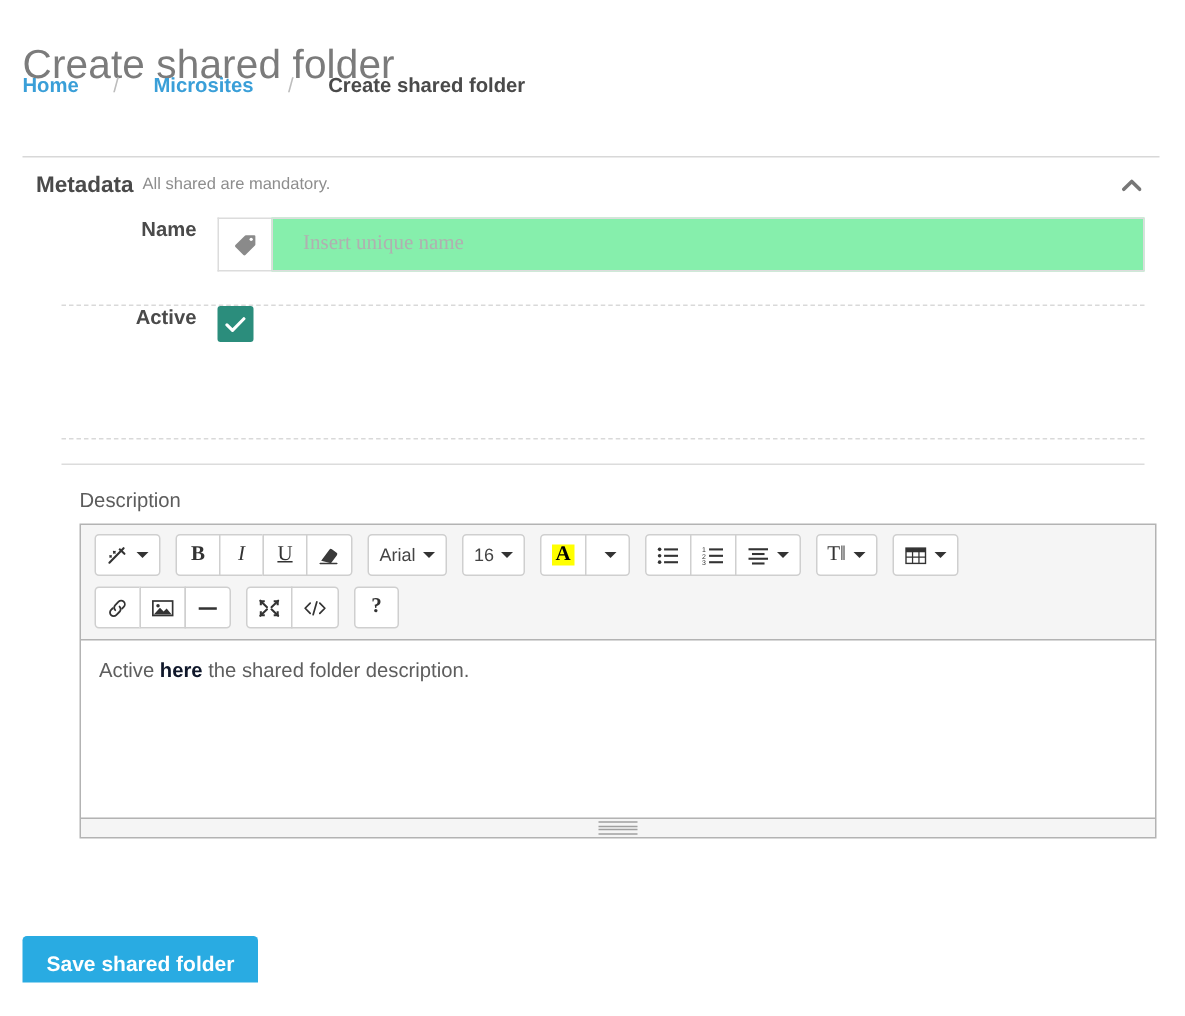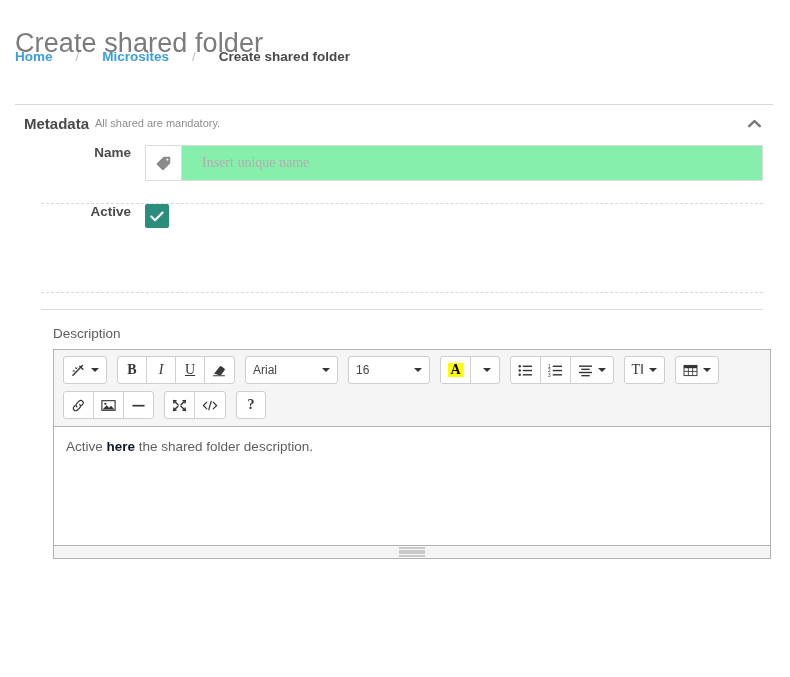--- a/index.html
+++ b/index.html
@@ -108,21 +108,21 @@
     background: #fff;
     margin-left: -1px;
     display: flex; align-items: center; justify-content: center;
     font-size: 13px; color: #333; cursor: pointer;
     padding: 0 7px;
     font-family: "Liberation Serif", serif;
   }
   .btn-group .tb-btn:first-child { margin-left: 0; border-radius: 3px 0 0 3px; }
   .btn-group .tb-btn:last-child { border-radius: 0 3px 3px 0; }
   .btn-group .tb-btn:only-child { border-radius: 3px; }
-  .tb-btn.sans { font-family: "Liberation Sans", sans-serif; font-size: 12px; color: #444; gap: 40px; }
+  .tb-btn.sans { font-family: "Liberation Sans", sans-serif; font-size: 12px; color: #444; }
   .caret {
     width: 0; height: 0; margin-left: 5px;
     border-left: 4px solid transparent; border-right: 4px solid transparent;
     border-top: 4px solid #333;
   }
   .hl-a {
     background: #ffff00; color: #000; font-weight: 700;
     font-family: "Liberation Serif", serif; font-size: 14px;
     padding: 0 2px; line-height: 14px;
   }
@@ -385,14 +385,15 @@
               <i></i>
               <i></i>
             </span>
         </div>
 
       </div>
     </div>
 
   </section>
 
+  <button class="save-btn">Save shared folder</button>
 
 </div>
 
 </body></html>

